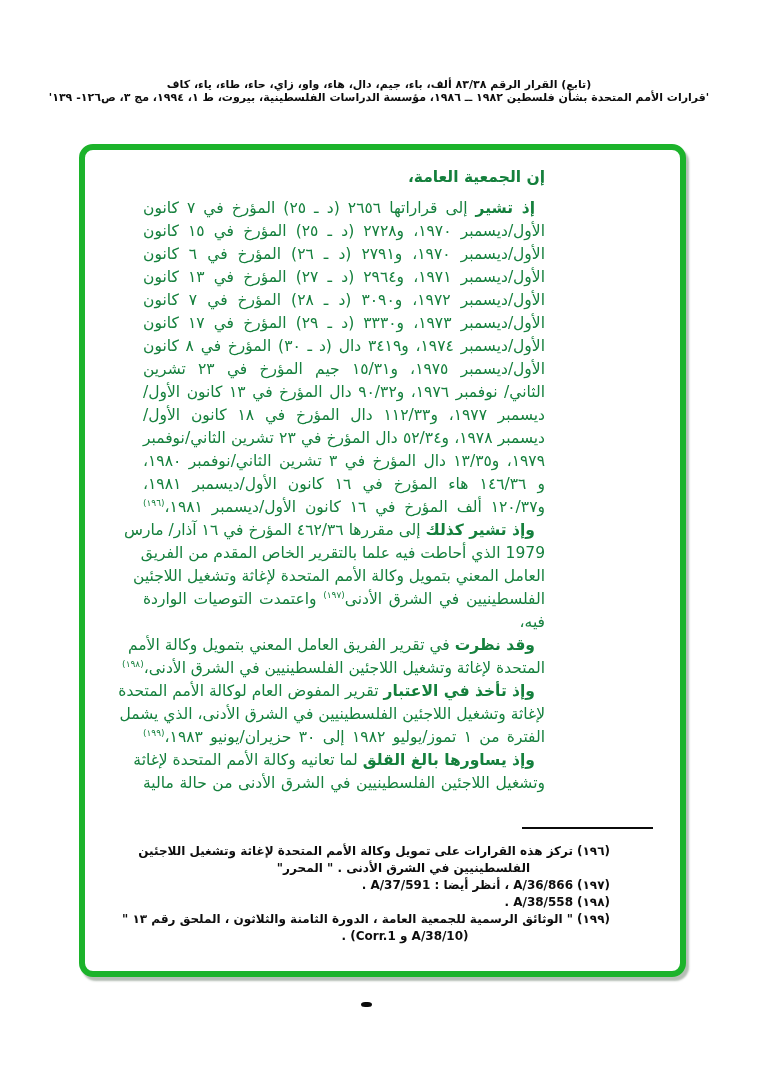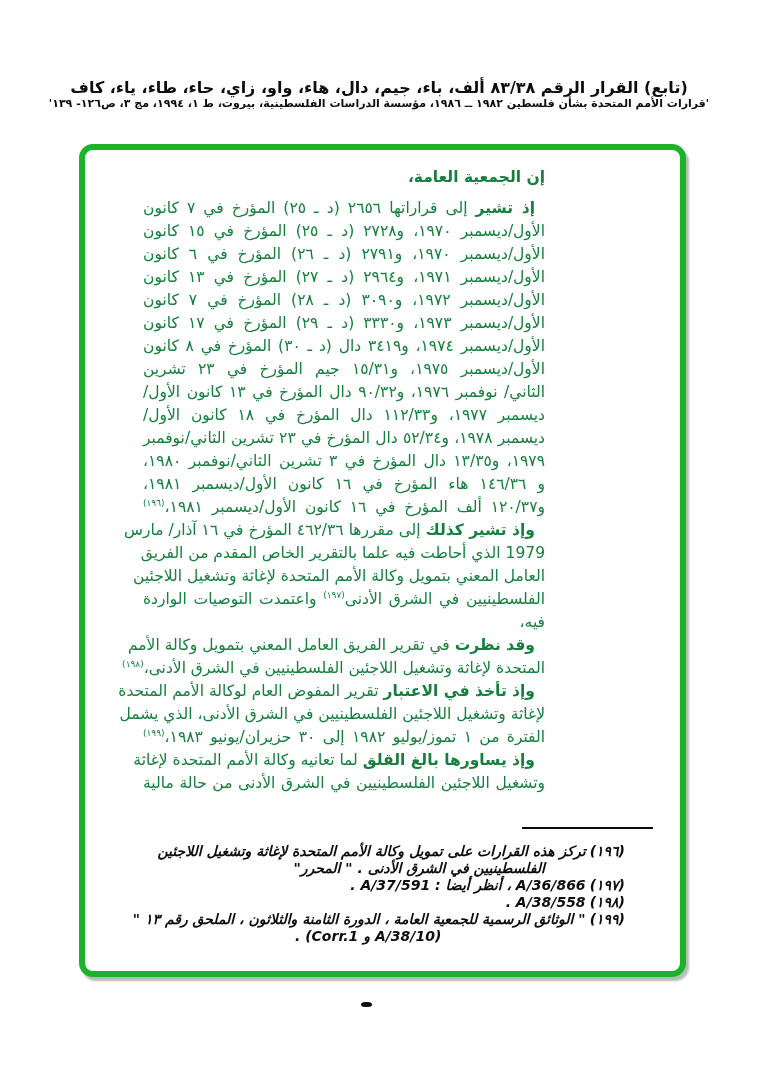--- a/index.html
+++ b/index.html
@@ -1,42 +1,42 @@
 <!DOCTYPE html>
 <html><head>
 <meta charset="utf-8">
 <style>
   html,body{margin:0;padding:0;background:#e8e8e8;}
   .page{position:relative;width:758px;height:1078px;background:#ffffff;margin:0 auto;overflow:hidden;
         font-family:"DejaVu Sans",sans-serif;color:#111;}
   
   .hdr{position:absolute;top:78px;left:0;width:758px;text-align:center;direction:rtl;}
-  .h1{font-size:16px;font-weight:bold;color:#0d0d0d;letter-spacing:0;}
+  .h1{font-size:11px;font-weight:bold;color:#0d0d0d;letter-spacing:0;}
   .h2{font-size:11px;font-weight:bold;color:#0d0d0d;}
   
   .frame{position:absolute;left:79px;top:144px;width:607px;height:833px;box-sizing:border-box;
          border:6px solid #1cb32b;border-radius:14px;background:#fff;
          box-shadow:3px 4px 2px rgba(90,110,90,.45);}
   
   .doc{position:absolute;top:0;left:0;right:0;padding:16px 135px 0 58px;direction:rtl;
        font-size:15.5px;line-height:23px;color:#15803d;}
   .heading{font-weight:bold;margin-bottom:8px;}
   .para{margin-top:0;}
   .line{text-align:justify;text-align-last:justify;white-space:nowrap;}
   .line.first{padding-right:10px;}
   .line.end{text-align-last:right;}
   .b{font-weight:bold;}
   sup{font-size:9px;line-height:0;vertical-align:super;}
   
   .fn-divider{position:absolute;top:677px;right:27px;width:131px;height:2px;background:#0b0b0b;}
-  .fns{position:absolute;top:693px;right:55px;width:330px;direction:rtl;
-       font-size:14px;font-weight:bold;line-height:17px;color:#0d0d0d;font-style:italic;}
+  .fns{position:absolute;top:693px;right:70px;width:330px;direction:rtl;
+       font-size:12px;font-weight:bold;line-height:17px;color:#0d0d0d;}
   .fnline{white-space:nowrap;text-align:right;}
   .fnmark{margin-left:4px;}
-  .fncont{white-space:nowrap;text-align:left;margin-right:80px;}
+  .fncont{white-space:nowrap;text-align:center;margin-right:80px;}
   
   .mark{position:absolute;left:361px;top:1002px;width:11px;height:5px;background:#0a0a0a;
         border-radius:45%/60%;}
 </style>
 </head>
 <body>
 
 <div class="page">
 
   <div class="hdr">

